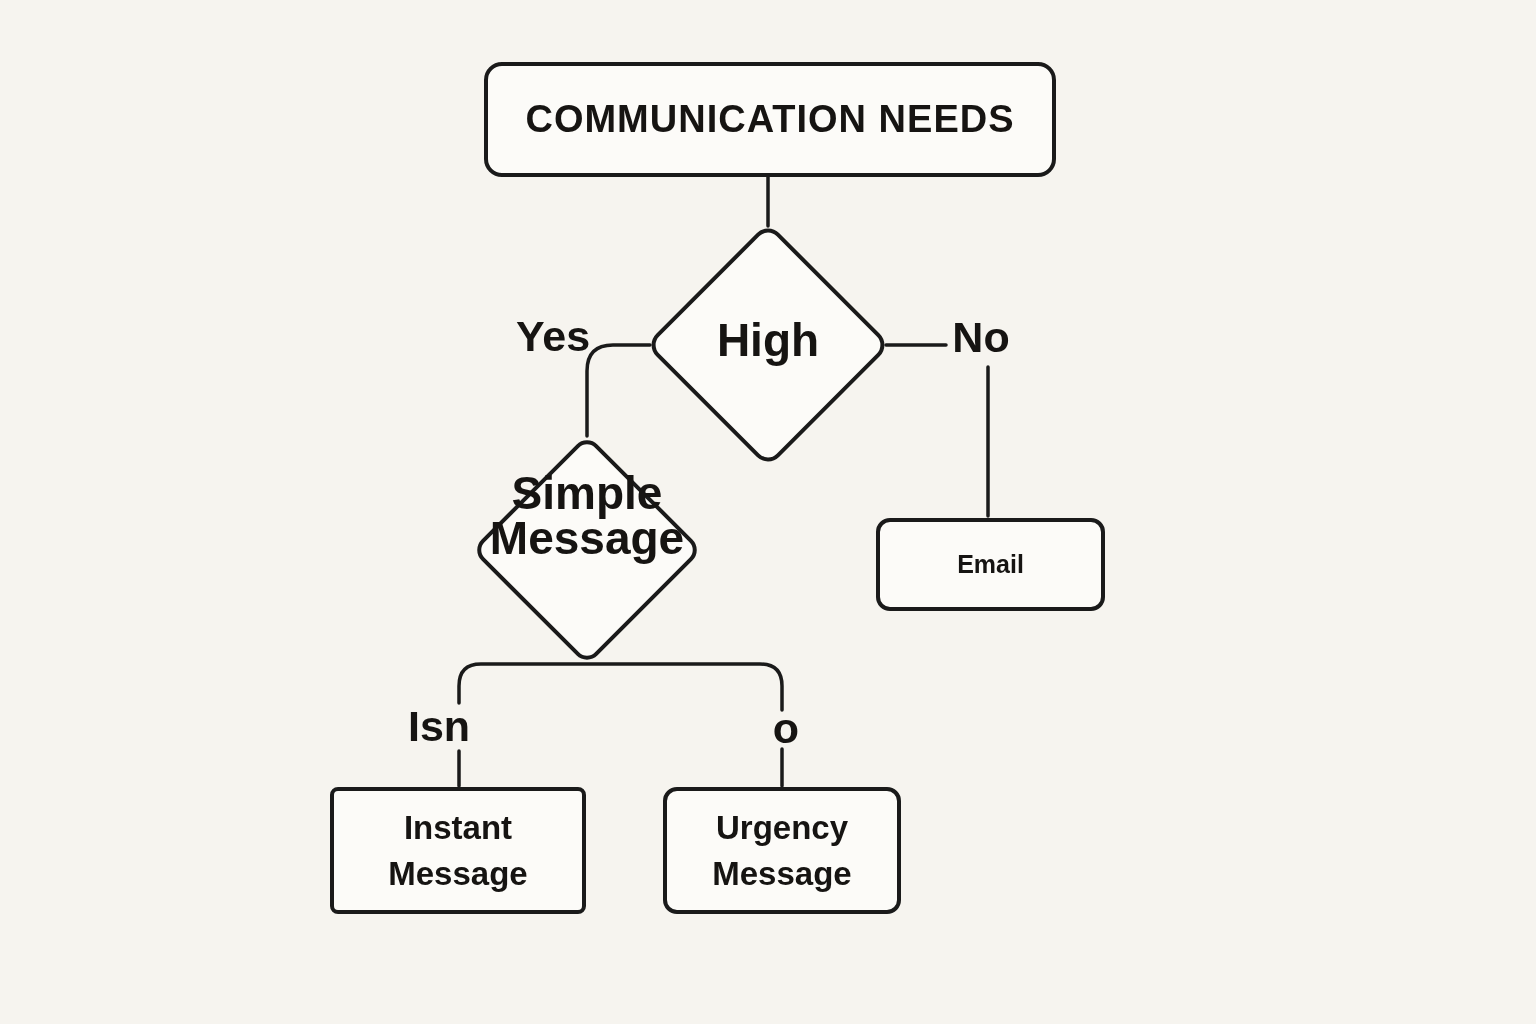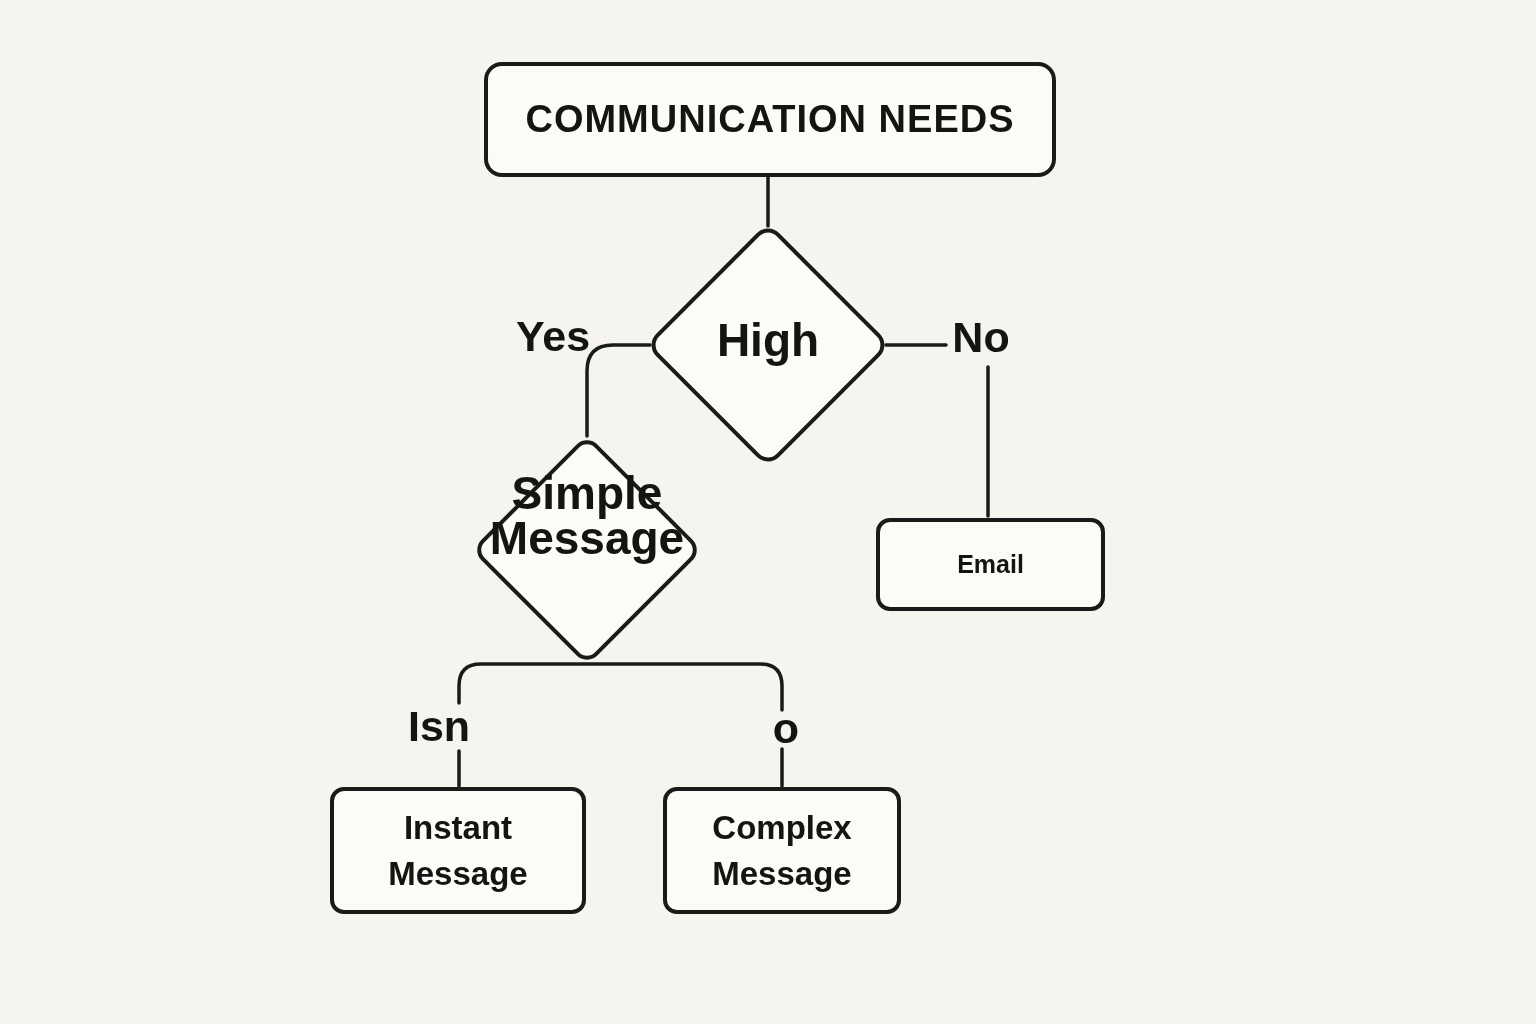--- a/index.html
+++ b/index.html
@@ -44,21 +44,21 @@
     left: 876px; top: 518px;
     width: 229px; height: 93px;
     border-radius: 14px;
     font-size: 25px;
     font-weight: 600;
   }
 
   .node-instant {
     left: 330px; top: 787px;
     width: 256px; height: 127px;
-    border-radius: 14px;
+    border-radius: 8px;
   }
 
   .node-complex {
     left: 663px; top: 787px;
     width: 238px; height: 127px;
     border-radius: 14px;
   }
 
   .two-line {
     font-size: 33px;
@@ -137,21 +137,21 @@
 
   <div class="node node-instant two-line">
     <div>
       <span>Instant</span>
       <span>Message</span>
     </div>
   </div>
 
   <div class="node node-complex two-line">
     <div>
-      <span>Complex</span>
+      <span>Urgency</span>
       <span>Message</span>
     </div>
   </div>
 
   <div class="edge-label edge-label-yes">Yes</div>
   <div class="edge-label edge-label-no">No</div>
   <div class="edge-label edge-label-isn">Isn</div>
   <div class="edge-label edge-label-o">o</div>
 
 </div>

